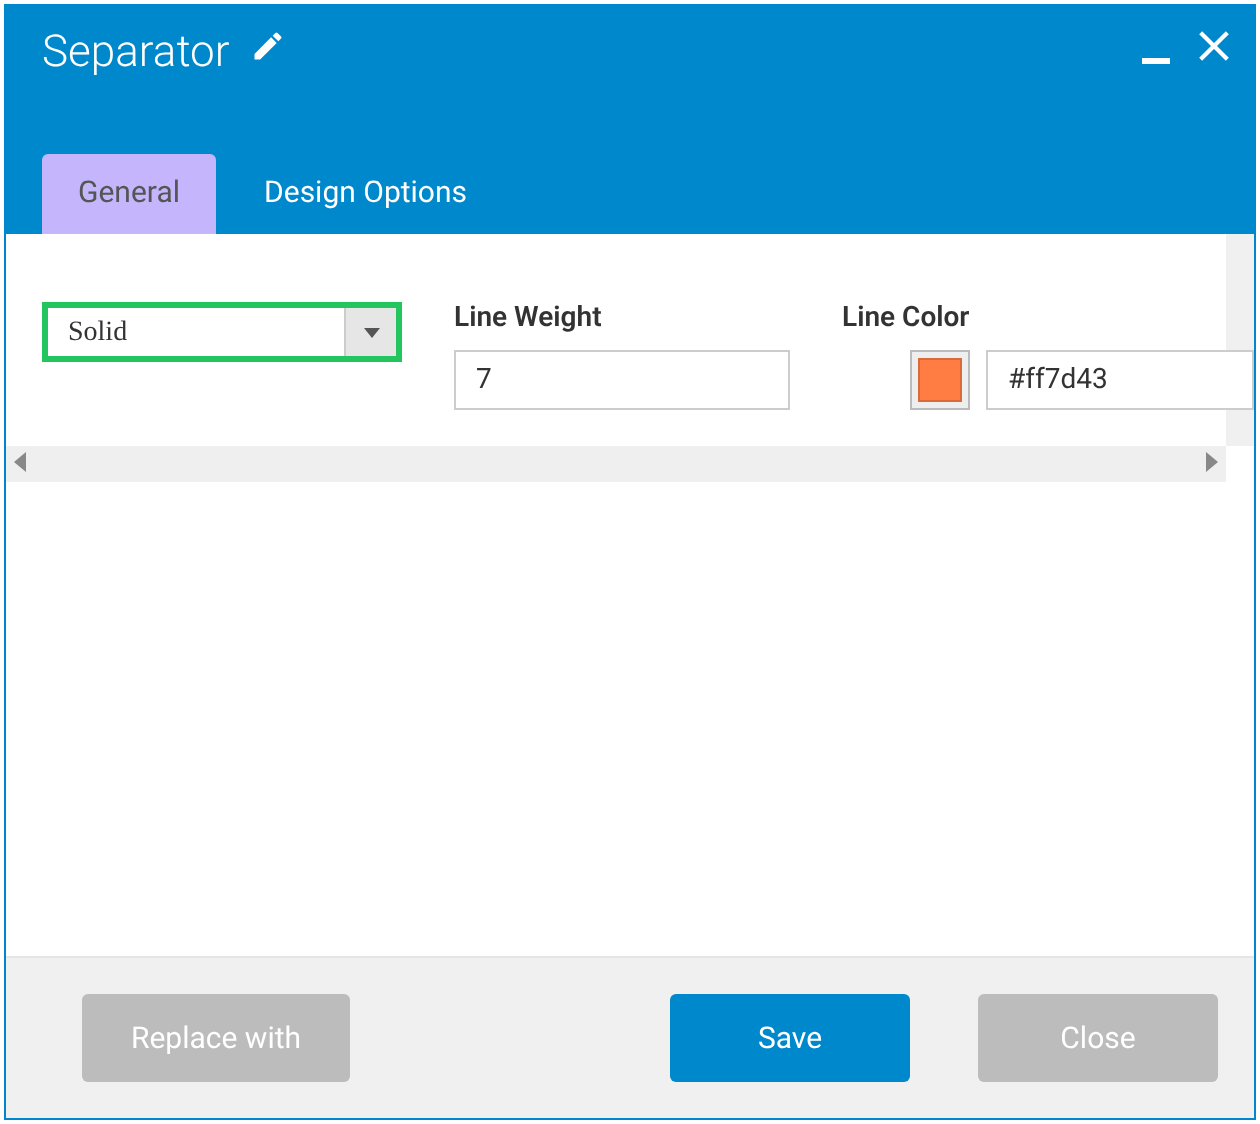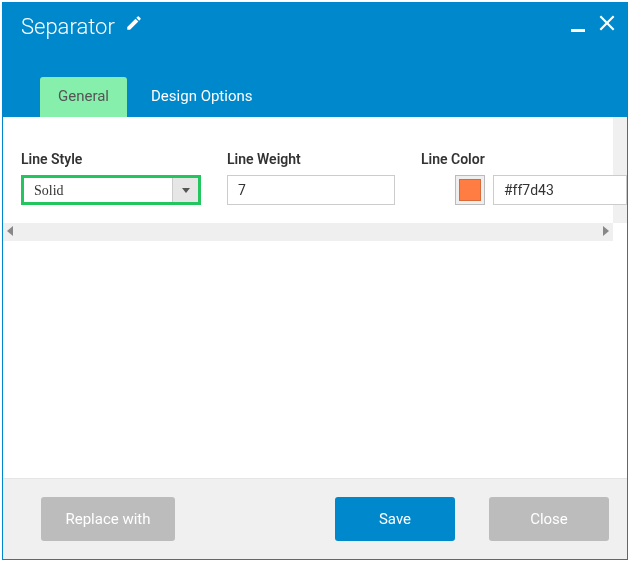--- a/index.html
+++ b/index.html
@@ -59,23 +59,22 @@
   }
   .tab {
     padding: 10px 18px 12px 18px;
     font-size: 15px;
     color: #fff;
     cursor: pointer;
     border-top-left-radius: 3px;
     border-top-right-radius: 3px;
   }
   .tab.active {
-    background: #86efac;
+    background: #c4b5fd;
     color: #555;
-    margin-left: 19px;
   }
   .content-wrap {
     flex: 1;
     display: flex;
     flex-direction: column;
     position: relative;
     overflow: hidden;
   }
   .content {
     flex: 0 0 auto;
@@ -220,21 +219,20 @@
   <div class="tabs">
     <div class="tab active">General</div>
     <div class="tab">Design Options</div>
   </div>
 
   <div class="content-wrap">
 
     <div class="content">
 
       <div class="field">
-        <span class="field-label">Line Style</span>
         <div class="select-control">
           <span class="select-value">Solid</span>
           <span class="select-arrow">
               <span></span>
             </span>
         </div>
       </div>
 
       <div class="field">
         <span class="field-label">Line Weight</span>

